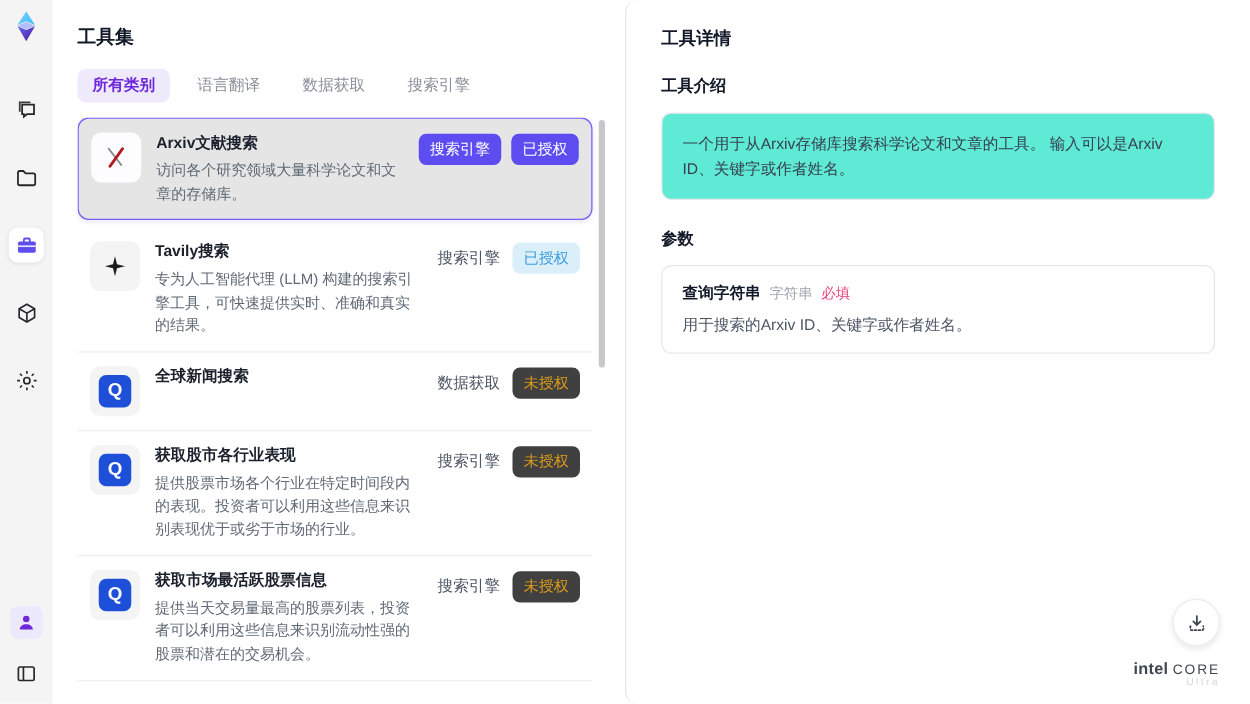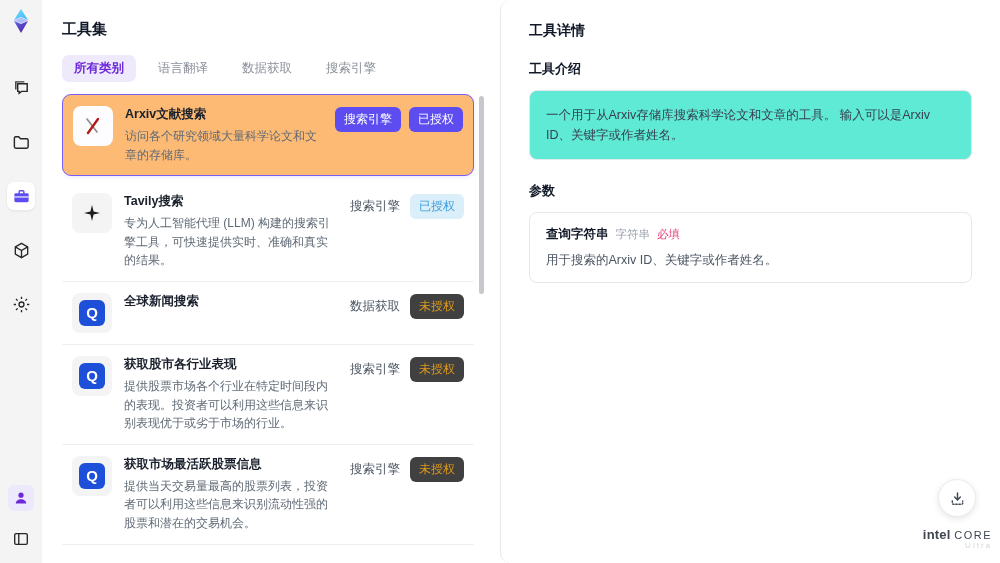--- a/index.html
+++ b/index.html
@@ -26,21 +26,21 @@
   .page-title { font-size:15px; font-weight:bold; color:#111827; margin:4px 0 16px; }
   .tabs { display:flex; gap:10px; align-items:center; margin-bottom:12px; }
   .tab { font-size:12.5px; color:#8a8f99; padding:5px 12px; border-radius:7px; cursor:pointer; white-space:nowrap; }
   .tab.active { color:#6d28d9; background:#efe9fc; font-weight:bold; }
 
   .tool-list { position:relative; flex:1; overflow:hidden; padding-right:12px; }
   .scrollbar { position:absolute; right:2px; top:2px; width:5px; height:198px;
     background:#c8c8cc; border-radius:3px; }
 
   .card { display:flex; gap:12px; padding:11px 10px; align-items:flex-start; }
-  .card.selected { border:1px solid #7a5cf8; background:#fdba74; border-radius:9px;
+  .card.selected { border:1px solid #7a5cf8; background:#e5e5e5; border-radius:9px;
     box-shadow:0 1px 4px rgba(122,92,248,.15); margin-bottom:6px; }
   .card.row { border-bottom:1px solid #efeff1; }
   .icon-box { width:40px; height:40px; border-radius:8px; background:#f4f4f5;
     display:flex; align-items:center; justify-content:center; flex-shrink:0; }
   .card.selected .icon-box { background:#fdfcff; }
   .q-box { width:26px; height:26px; border-radius:6px; background:#1d4fd8; color:#fff;
     font-weight:bold; font-size:15px; display:flex; align-items:center; justify-content:center; }
   .card-main { flex:1; min-width:0; }
   .tool-name { font-size:12.5px; font-weight:bold; color:#1a202c; margin-bottom:4px; }
   .tool-desc { font-size:12px; color:#606a76; line-height:1.55; }
@@ -60,21 +60,21 @@
   .param-box { border:1px solid #e6e7ea; border-radius:8px; padding:13px 16px; background:#fff; }
   .param-head { display:flex; align-items:baseline; gap:7px; margin-bottom:9px; }
   .param-name { font-size:12.5px; font-weight:bold; color:#111827; }
   .param-type { font-size:11.5px; color:#9ca3af; }
   .param-required { font-size:11.5px; color:#e8457e; }
   .param-desc { font-size:12.5px; color:#4b5563; }
 
   .dl-btn { position:absolute; right:24px; bottom:46px; width:38px; height:38px; border-radius:50%;
     background:#fff; border:1px solid #ececee; box-shadow:0 2px 6px rgba(0,0,0,.10);
     display:flex; align-items:center; justify-content:center; cursor:pointer; }
-  .brand { position:absolute; right:8px; bottom:12px; text-align:right; line-height:1.1; }
+  .brand { position:absolute; right:24px; bottom:12px; text-align:right; line-height:1.1; }
   .brand-main { font-size:13px; color:#3f4650; }
   .brand-intel { font-weight:bold; letter-spacing:.2px; }
   .brand-core { font-size:11px; letter-spacing:1.5px; font-weight:500; }
   .brand-sub { font-size:8px; color:#d4d6da; letter-spacing:2px; }
 </style>
 </head>
 <body>
 
 <div class="app">
 

